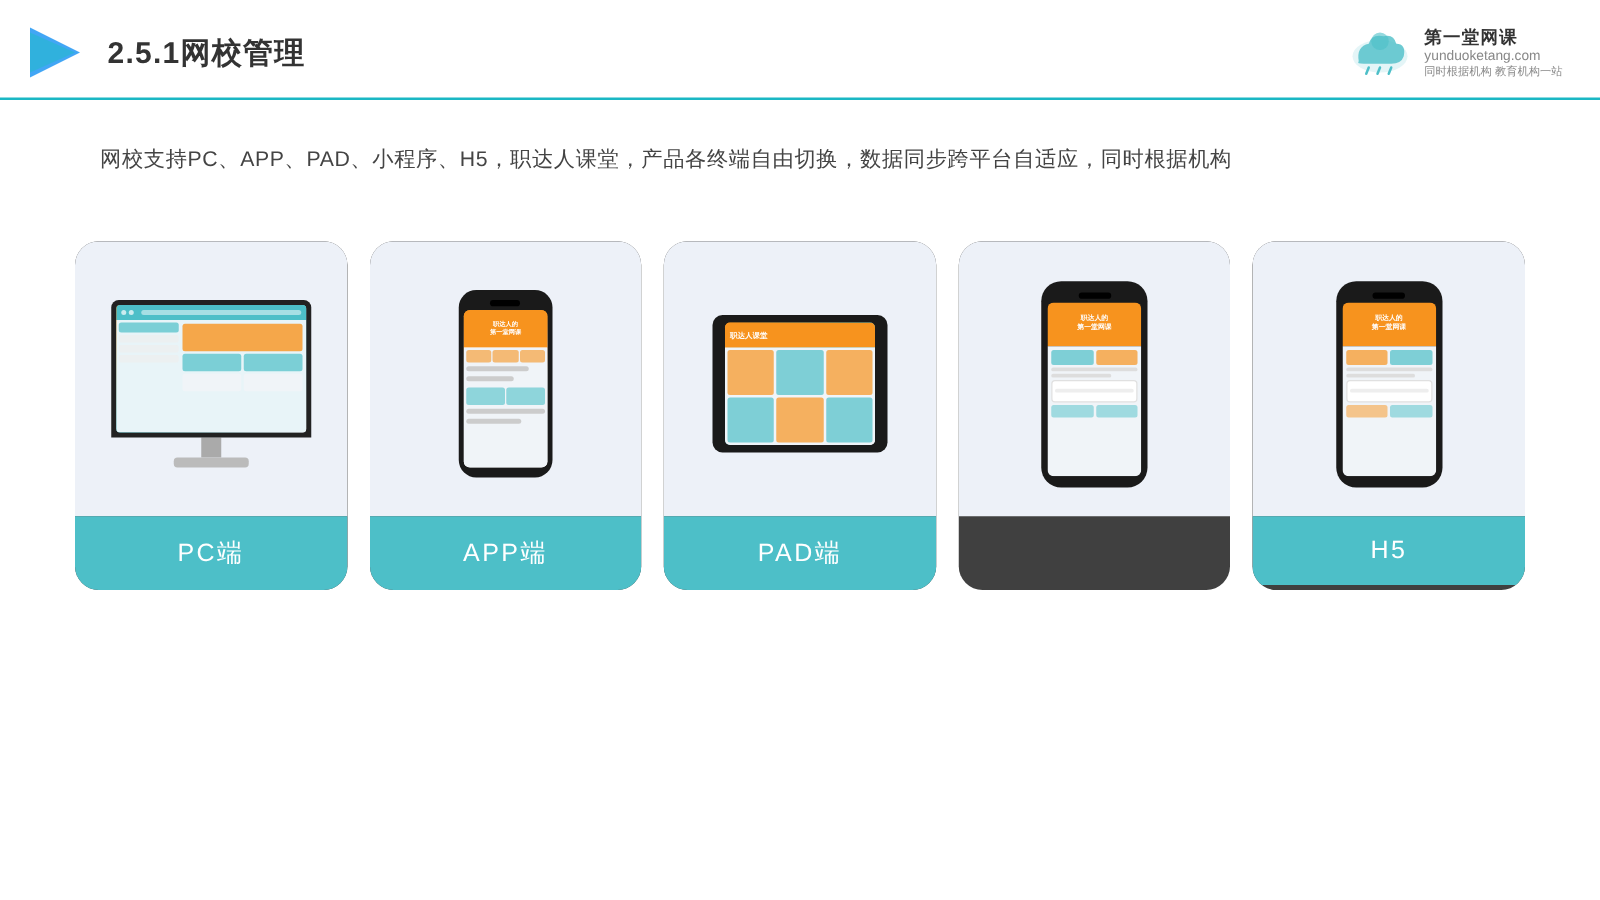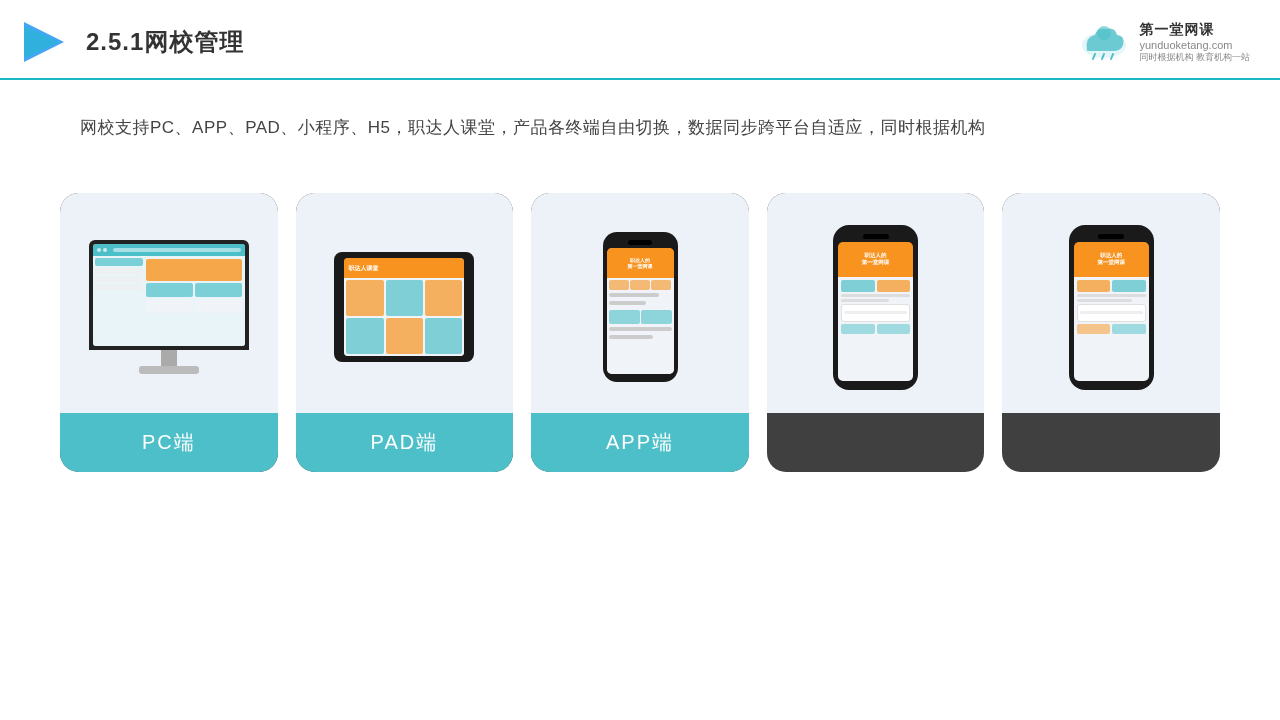--- a/index.html
+++ b/index.html
@@ -324,45 +324,20 @@
         </div>
         <div class="monitor-neck"></div>
         <div class="monitor-base"></div>
       </div>
     </div>
     <div class="card-label">PC端</div>
   </div>
 
   <div class="card">
     <div class="card-image-area">
-      <div class="tablet-device">
-        <div class="tablet-body">
-          <div class="tablet-screen">
-            <div class="tablet-screen-inner">
-              <div class="ts-top">
-                <span class="ts-logo">职达人课堂</span>
-              </div>
-              <div class="ts-body">
-                <div class="ts-card orange"></div>
-                <div class="ts-card"></div>
-                <div class="ts-card orange"></div>
-                <div class="ts-card"></div>
-                <div class="ts-card orange"></div>
-                <div class="ts-card"></div>
-              </div>
-            </div>
-          </div>
-        </div>
-      </div>
-    </div>
-    <div class="card-label">PAD端</div>
-  </div>
-
-  <div class="card">
-    <div class="card-image-area">
       <div class="phone-device">
         <div class="phone-body">
           <div class="phone-notch"></div>
           <div class="phone-screen">
             <div class="phone-screen-inner">
               <div class="ps-top">
                 <div class="ps-banner-text">职达人的<br>第一堂网课</div>
               </div>
               <div class="ps-middle">
                 <div class="ps-row">
@@ -382,71 +357,97 @@
             </div>
           </div>
         </div>
       </div>
     </div>
     <div class="card-label">APP端</div>
   </div>
 
   <div class="card">
     <div class="card-image-area">
-      <div class="small-phone">
-        <div class="small-phone-notch"></div>
-        <div class="small-phone-screen" style="flex:1;width:100%;border-radius:5px;overflow:hidden;">
-          <div style="height:100%;display:flex;flex-direction:column;">
-            <div style="height:35px;background:#f7931e;display:flex;align-items:center;justify-content:center;padding:2px;">
-              <span style="color:#fff;font-size:5.5px;font-weight:bold;text-align:center;line-height:1.3;">职达人的<br>第一堂网课</span>
-            </div>
-            <div style="flex:1;background:#f0f4f8;padding:3px;display:flex;flex-direction:column;gap:2px;">
-              <div style="display:flex;gap:2px;">
-                <div style="flex:1;height:12px;background:#4dbfc8;border-radius:2px;opacity:0.7;"></div>
-                <div style="flex:1;height:12px;background:#f7931e;border-radius:2px;opacity:0.7;"></div>
-              </div>
-              <div style="height:3px;background:#ddd;border-radius:2px;"></div>
-              <div style="height:3px;background:#ddd;border-radius:2px;width:70%;"></div>
-              <div style="height:18px;background:#fff;border-radius:3px;border:1px solid #e0e0e0;padding:2px;display:flex;align-items:center;">
-                <div style="width:100%;height:3px;background:#eee;border-radius:2px;"></div>
-              </div>
-              <div style="display:flex;gap:2px;">
-                <div style="flex:1;height:10px;background:#4dbfc8;border-radius:2px;opacity:0.5;"></div>
-                <div style="flex:1;height:10px;background:#4dbfc8;border-radius:2px;opacity:0.5;"></div>
+      <div class="tablet-device">
+        <div class="tablet-body">
+          <div class="tablet-screen">
+            <div class="tablet-screen-inner">
+              <div class="ts-top">
+                <span class="ts-logo">职达人课堂</span>
+              </div>
+              <div class="ts-body">
+                <div class="ts-card orange"></div>
+                <div class="ts-card"></div>
+                <div class="ts-card orange"></div>
+                <div class="ts-card"></div>
+                <div class="ts-card orange"></div>
+                <div class="ts-card"></div>
               </div>
             </div>
           </div>
         </div>
       </div>
     </div>
+    <div class="card-label">PAD端</div>
   </div>
 
   <div class="card">
     <div class="card-image-area">
       <div class="small-phone">
         <div class="small-phone-notch"></div>
         <div class="small-phone-screen" style="flex:1;width:100%;border-radius:5px;overflow:hidden;">
           <div style="height:100%;display:flex;flex-direction:column;">
             <div style="height:35px;background:#f7931e;display:flex;align-items:center;justify-content:center;padding:2px;">
               <span style="color:#fff;font-size:5.5px;font-weight:bold;text-align:center;line-height:1.3;">职达人的<br>第一堂网课</span>
             </div>
             <div style="flex:1;background:#f0f4f8;padding:3px;display:flex;flex-direction:column;gap:2px;">
               <div style="display:flex;gap:2px;">
+                <div style="flex:1;height:12px;background:#4dbfc8;border-radius:2px;opacity:0.7;"></div>
+                <div style="flex:1;height:12px;background:#f7931e;border-radius:2px;opacity:0.7;"></div>
+              </div>
+              <div style="height:3px;background:#ddd;border-radius:2px;"></div>
+              <div style="height:3px;background:#ddd;border-radius:2px;width:70%;"></div>
+              <div style="height:18px;background:#fff;border-radius:3px;border:1px solid #e0e0e0;padding:2px;display:flex;align-items:center;">
+                <div style="width:100%;height:3px;background:#eee;border-radius:2px;"></div>
+              </div>
+              <div style="display:flex;gap:2px;">
+                <div style="flex:1;height:10px;background:#4dbfc8;border-radius:2px;opacity:0.5;"></div>
+                <div style="flex:1;height:10px;background:#4dbfc8;border-radius:2px;opacity:0.5;"></div>
+              </div>
+            </div>
+          </div>
+        </div>
+      </div>
+    </div>
+  </div>
+
+  <div class="card">
+    <div class="card-image-area">
+      <div class="small-phone">
+        <div class="small-phone-notch"></div>
+        <div class="small-phone-screen" style="flex:1;width:100%;border-radius:5px;overflow:hidden;">
+          <div style="height:100%;display:flex;flex-direction:column;">
+            <div style="height:35px;background:#f7931e;display:flex;align-items:center;justify-content:center;padding:2px;">
+              <span style="color:#fff;font-size:5.5px;font-weight:bold;text-align:center;line-height:1.3;">职达人的<br>第一堂网课</span>
+            </div>
+            <div style="flex:1;background:#f0f4f8;padding:3px;display:flex;flex-direction:column;gap:2px;">
+              <div style="display:flex;gap:2px;">
                 <div style="flex:1;height:12px;background:#f7931e;border-radius:2px;opacity:0.7;"></div>
                 <div style="flex:1;height:12px;background:#4dbfc8;border-radius:2px;opacity:0.7;"></div>
               </div>
               <div style="height:3px;background:#ddd;border-radius:2px;"></div>
               <div style="height:3px;background:#ddd;border-radius:2px;width:80%;"></div>
               <div style="height:18px;background:#fff;border-radius:3px;border:1px solid #e0e0e0;padding:2px;display:flex;align-items:center;">
                 <div style="width:100%;height:3px;background:#eee;border-radius:2px;"></div>
               </div>
               <div style="display:flex;gap:2px;">
                 <div style="flex:1;height:10px;background:#f7931e;border-radius:2px;opacity:0.5;"></div>
                 <div style="flex:1;height:10px;background:#4dbfc8;border-radius:2px;opacity:0.5;"></div>
               </div>
             </div>
           </div>
         </div>
       </div>
     </div>
+    <div class="card-label">H5</div>
   </div>
 
 </div>
 
 </body></html>

